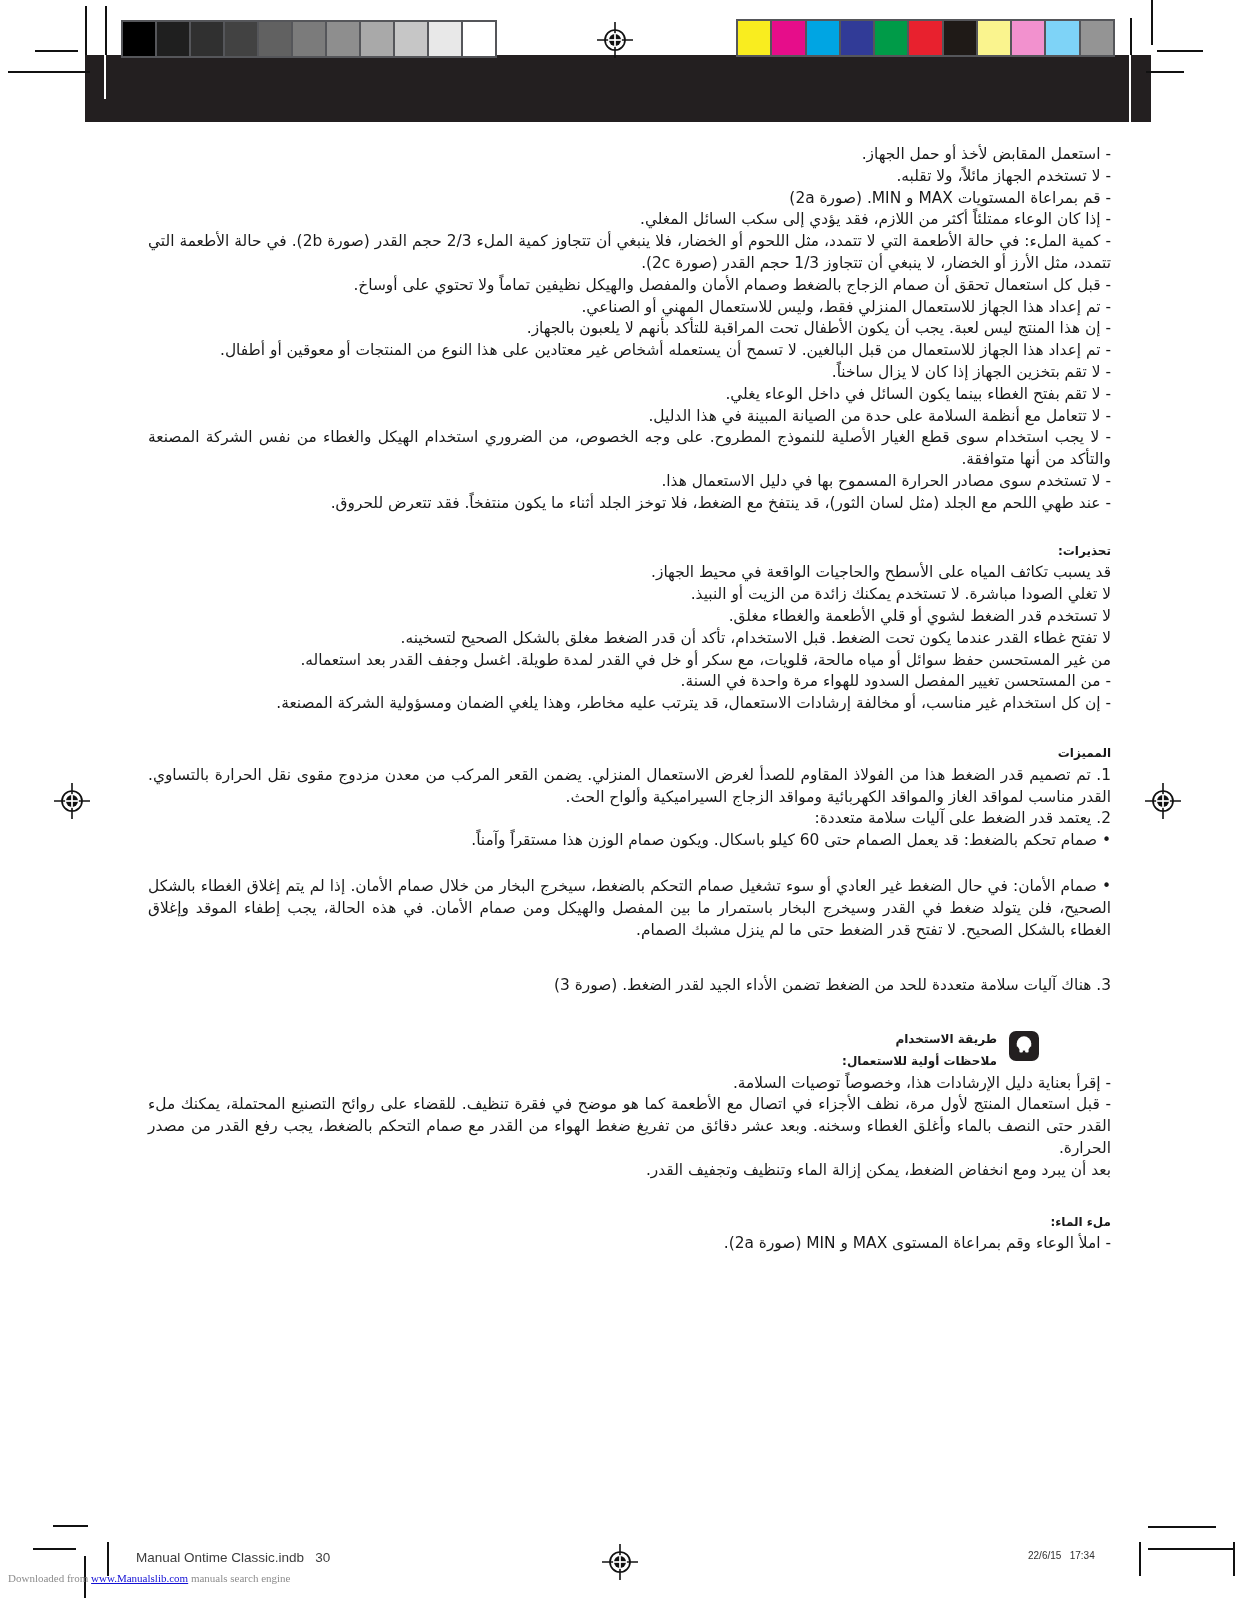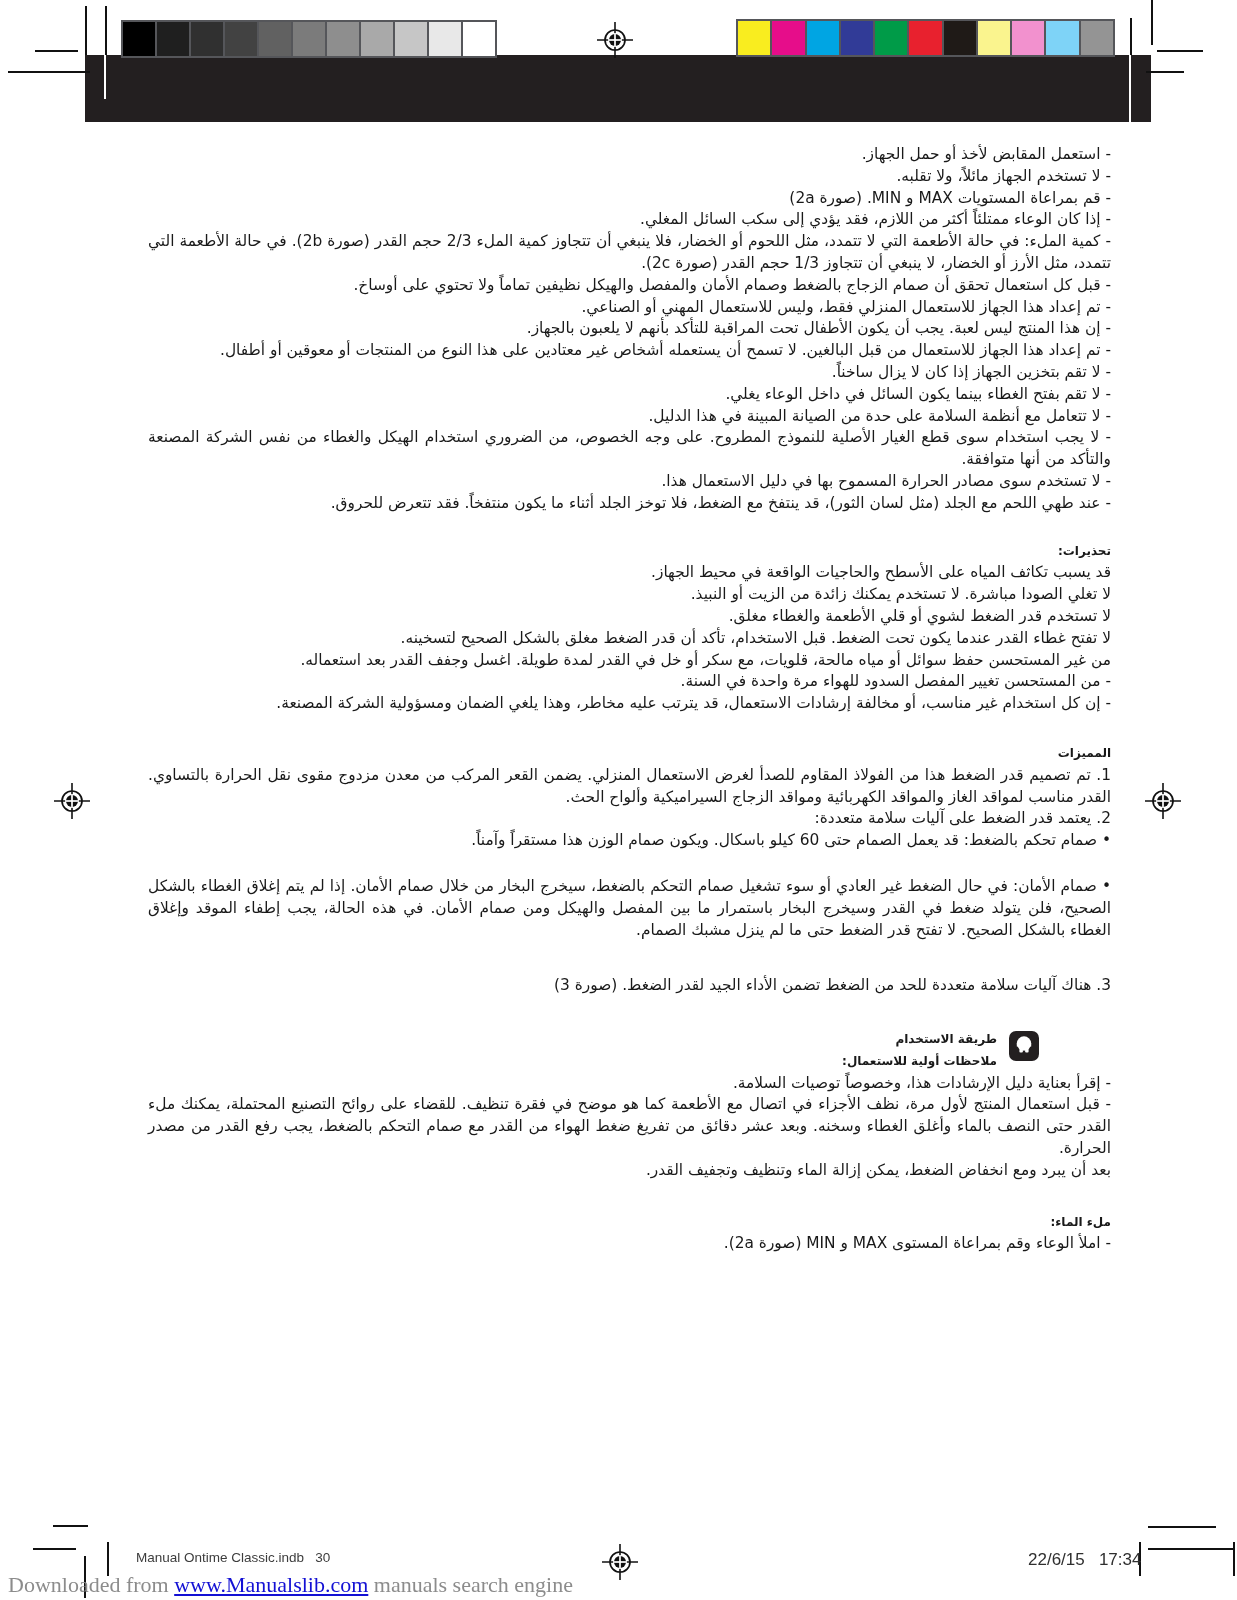--- a/index.html
+++ b/index.html
@@ -28,23 +28,23 @@
   .p-gap{margin-top:24px !important;}
   .p-gap2{margin-top:34px !important;margin-left:55px;margin-right:55px;}
   .usage-head{margin-right:72px;display:flow-root;margin-top:32px;}
   .usage-icon{float:right;width:30px;height:30px;margin-left:12px;margin-top:2px;}
   .usage-icon svg{display:block;}
 
   
   .footer-file{position:absolute;left:136px;top:1550px;font-family:"Liberation Sans",sans-serif;
     font-size:13.5px;color:#3d3d3d;white-space:pre;}
   .footer-datetime{position:absolute;left:1028px;top:1550px;font-family:"Liberation Sans",sans-serif;
-    font-size:17px;color:#2f2f2f;white-space:pre;}
+    font-size:10px;color:#2f2f2f;white-space:pre;}
   .downloaded{position:absolute;left:8px;top:1572px;font-family:"Liberation Serif",serif;
-    font-size:22px;color:#8c8c8c;white-space:pre;}
+    font-size:11px;color:#8c8c8c;white-space:pre;}
   .dl-link{color:#1310d4;text-decoration:underline;cursor:pointer;}
 </style>
 </head>
 <body>
 
 <div class="sheet">
 
   <div class="band"></div>
 
   <div class="calbar graybar">

